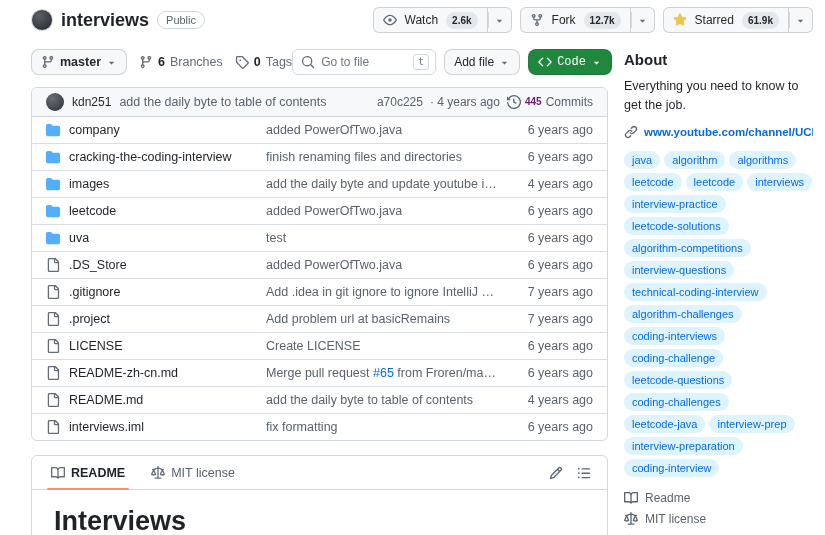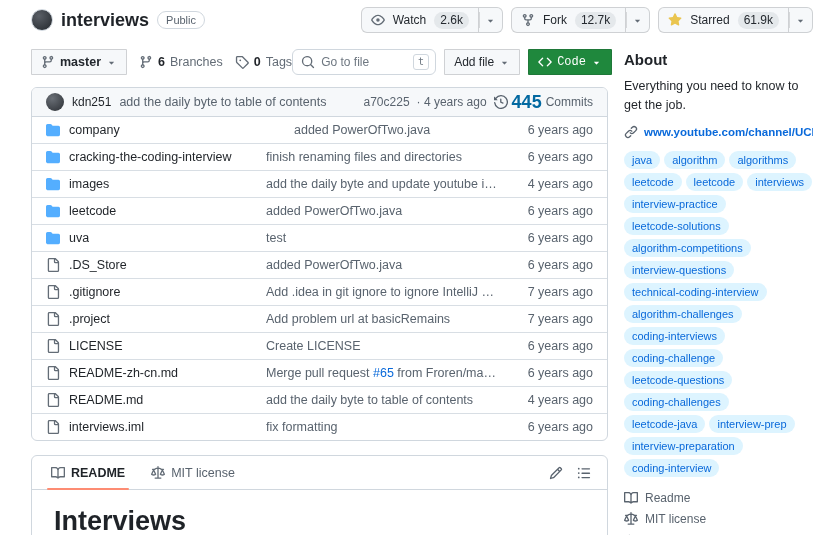--- a/index.html
+++ b/index.html
@@ -20,30 +20,30 @@
   .repo-header { display: flex; align-items: center; justify-content: space-between; padding: 7px 12px 8px 31px; }
   .title-group { display: flex; align-items: center; gap: 8px; }
   .avatar-sm { width: 22px; height: 22px; border-radius: 50%; background: radial-gradient(circle at 35% 30%, #5a5f66, #23272c); border: 1px solid #d0d7de; flex: none; }
   .repo-name { font-size: 18px; font-weight: 600; color: #1f2328; }
   .vis-badge { border: 1px solid #d0d7de; color: #59636e; font-size: 11px; line-height: 16px; padding: 0 8px; border-radius: 2em; font-weight: 500; }
   .header-actions { display: flex; gap: 8px; align-items: center; }
 
   .gh-btn {
     display: inline-flex; align-items: center; gap: 5px;
     height: 26px; padding: 0 9px;
-    background: #f6f8fa; border: 1px solid rgba(31,35,40,0.18); border-radius: 1px;
+    background: #f6f8fa; border: 1px solid rgba(31,35,40,0.18); border-radius: 8px;
     font-size: 12px; font-weight: 500; color: #24292f; cursor: pointer;
     font-family: inherit; white-space: nowrap;
   }
   .gh-btn .ic { color: #636c76; }
   .split { display: inline-flex; }
   .split .seg-l { border-radius: 6px 0 0 6px; gap: 8px; }
   .split .seg-r { border-radius: 0 6px 6px 0; border-left: 0; padding: 0 6px; position: relative; }
   .split .seg-r::before { content: ""; position: absolute; left: 0; top: 4px; bottom: 4px; width: 1px; background: rgba(31,35,40,0.15); }
-  .counter { background: rgba(175,184,193,0.25); border-radius: 2em; padding: 0 6px; font-size: 12px; font-weight: 400; line-height: 17px; }
+  .counter { background: rgba(175,184,193,0.25); border-radius: 2em; padding: 0 6px; font-size: 10px; font-weight: 700; line-height: 17px; }
   .gold { color: #eac54f !important; }
 
   
   .layout { display: grid; grid-template-columns: 577px 191px; column-gap: 16px; padding-left: 31px; align-items: start; }
 
   
   .toolbar { margin-top: 8px; display: flex; align-items: center; justify-content: space-between; }
   .toolbar-left, .toolbar-right { display: flex; align-items: center; gap: 12px; }
   .toolbar-right { gap: 8px; }
   .branch-btn b { font-size: 12.5px; }
@@ -61,24 +61,24 @@
 
   
   .file-table { margin-top: 12px; border: 1px solid #d0d7de; border-radius: 6px; overflow: hidden; }
   .commit-bar { display: flex; align-items: center; gap: 8px; background: #f6f8fa; padding: 5px 14px; border-bottom: 1px solid #d0d7de; line-height: 18px; }
   .avatar-xs { width: 18px; height: 18px; border-radius: 50%; background: radial-gradient(circle at 35% 30%, #6a6f76, #2a2e33); flex: none; }
   .commit-author { font-weight: 400; font-size: 12px; }
   .commit-msg { color: #59636e; font-size: 12.5px; flex: 1; white-space: nowrap; overflow: hidden; text-overflow: ellipsis; }
   .commit-meta { display: flex; align-items: center; gap: 7px; color: #59636e; font-size: 12px; flex: none; }
   .commits-link { display: inline-flex; align-items: center; gap: 4px; }
   .commits-link .ic { color: #59636e; }
-  .commits-link b { color: #0369a1; font-size: 18px; }
+  .commits-link b { color: #701a75; font-size: 10px; }
 
   .file-row { display: flex; align-items: center; padding: 4px 14px; border-top: 1px solid #d8dee4; line-height: 18px; font-size: 12.5px; }
-  .file-row:first-child { border-top: 0; gap: 28px; }
+  .file-row:first-child { border-top: 0; }
   .file-name-cell { width: 220px; flex: none; display: flex; align-items: center; gap: 9px; overflow: hidden; }
   .fic { flex: none; }
   .fic svg { width: 14px; height: 14px; display: block; }
   .fic.dir { color: #54aeff; }
   .fic.doc { color: #636c76; }
   .fname { color: #1f2328; white-space: nowrap; overflow: hidden; text-overflow: ellipsis; }
   .file-msg { flex: 1; color: #59636e; white-space: nowrap; overflow: hidden; text-overflow: ellipsis; padding-right: 12px; }
   .msg-issue-link { color: #0969da; }
   .file-age { width: 84px; flex: none; text-align: right; color: #59636e; white-space: nowrap; }
 

